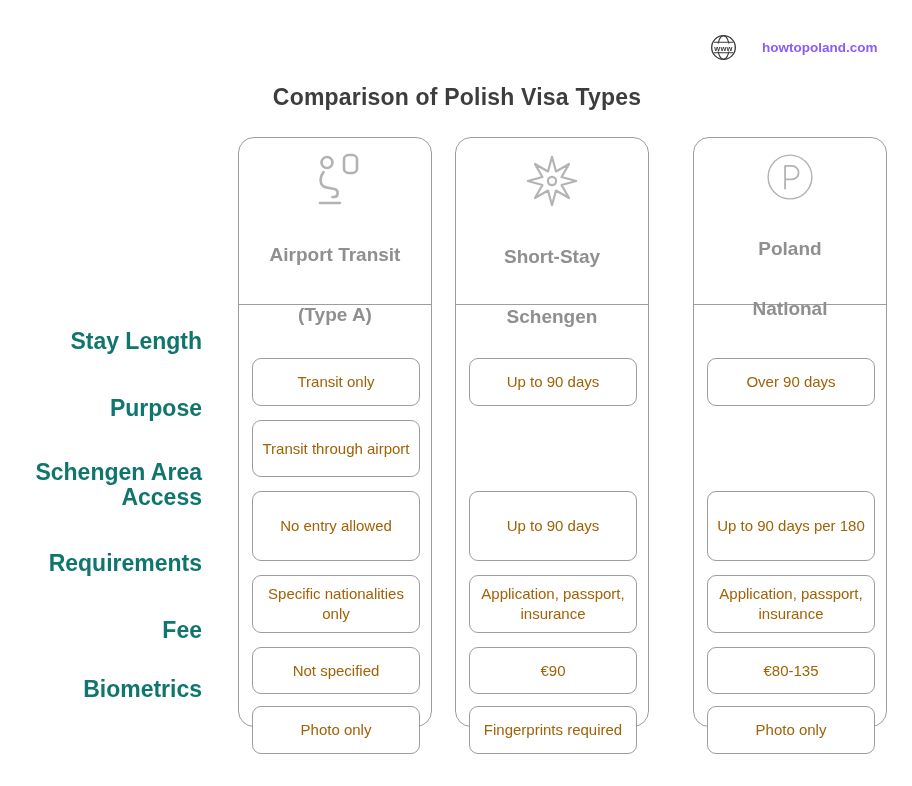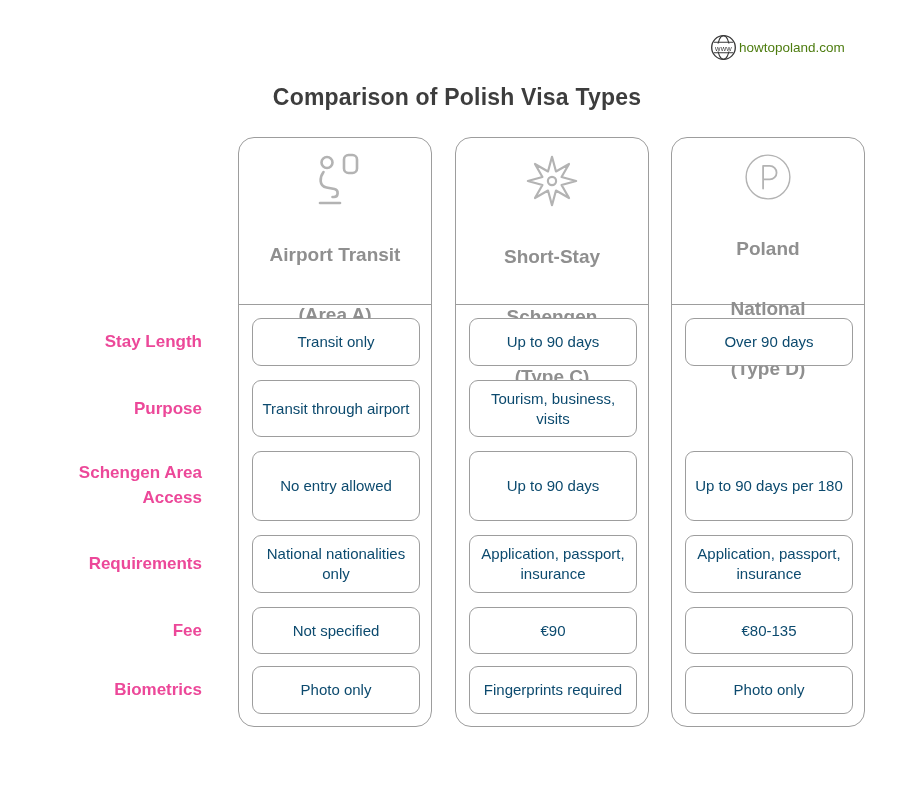--- a/index.html
+++ b/index.html
@@ -1,48 +1,48 @@
 <!DOCTYPE html>
 <html><head>
 <meta charset="utf-8">
 <style>
   html,body{margin:0;padding:0;background:#ffffff;}
   .canvas{
     position:relative;width:912px;height:786px;background:#ffffff;
     font-family:"Liberation Sans",sans-serif;overflow:hidden;
   }
   
-  .logo{position:absolute;top:34px;left:710px;display:flex;align-items:center;gap:2px;}
+  .logo{position:absolute;top:34px;left:710px;display:flex;align-items:center;gap:25px;font-weight:bold;}
   .logo svg{width:27px;height:27px;display:block;}
-  .logo-text{font-size:13.5px;color:#4d7c0f;}
+  .logo-text{font-size:13.5px;color:#8b5cf6;}
   
   .title{position:absolute;top:83px;left:0;width:100%;margin:1px;text-align:center;
     font-size:23px;font-weight:700;color:#3d3d3d;letter-spacing:.2px;}
   
   .row-label{position:absolute;right:710px;width:182px;transform:translateY(-50%);
-    text-align:right;font-weight:700;font-size:17px;line-height:25px;color:#ec4899;}
+    text-align:right;font-weight:700;font-size:23px;line-height:25px;color:#0f766e;}
   .l1{top:341px}.l2{top:408px}.l3{top:485px}.l4{top:563px}.l5{top:630px}.l6{top:689px}
   
   .col{position:absolute;top:137px;width:194px;height:590px;box-sizing:border-box;
     border:1.5px solid #9d9d9d;border-radius:16px;background:#fff;}
-  .c1{left:238px}.c2{left:455px}.c3{left:671px}
+  .c1{left:238px}.c2{left:455px}.c3{left:693px}
   .col-header{position:absolute;top:0;left:0;width:100%;height:167px;box-sizing:border-box;
     border-bottom:1.5px solid #9d9d9d;display:flex;flex-direction:column;align-items:center;}
   .col-icon{margin-top:14px;height:72px;display:flex;align-items:center;justify-content:center;}
   .icon-seat{width:56px;height:56px;}
   .icon-star{width:58px;height:58px;}
   .icon-p{width:50px;height:50px;}
   .col-title{margin-top:0;font-size:19px;font-weight:700;color:#8f8f8f;
     text-align:center;line-height:26px;}
   .col-title span{display:block;margin-top:34px;}
   
   .cell{position:absolute;left:13px;width:168px;box-sizing:border-box;
     border:1.5px solid #9d9d9d;border-radius:9px;background:#fff;
     display:flex;align-items:center;justify-content:center;text-align:center;
-    font-size:15px;line-height:20px;color:#0c4a6e;padding:17px 8px;}
+    font-size:15px;line-height:20px;color:#a16207;padding:17px 8px;margin-top:40px;}
   .r1{top:180px;height:48px}
   .r2{top:242px;height:57px}
   .r3{top:313px;height:70px}
   .r4{top:397px;height:58px}
   .r5{top:469px;height:47px}
   .r6{top:528px;height:48px}
   .stroke-icon{stroke:#b3b3b3;fill:none;stroke-linecap:round;stroke-linejoin:round;}
 </style>
 </head>
 <body>
@@ -74,47 +74,46 @@
       <div class="col-icon">
         <svg class="icon-seat stroke-icon" viewBox="0 0 56 56" stroke-width="2.6">
           <circle cx="20" cy="10.5" r="5.5"></circle>
           <rect x="37" y="3" width="13" height="18" rx="4.5"></rect>
           <path d="M16.5 20 C 12.5 25.5, 12 34, 19.5 35.5 L 27.5 37 C 32 38, 31.5 45, 27 45 L 25.5 45"></path>
           <path d="M13 51 L 33 51"></path>
         </svg>
       </div>
       <div class="col-title">
         <span>Airport Transit</span>
-        <span>(Area A)</span>
+        <span>(Type A)</span>
       </div>
     </div>
     <div class="cell r1">Transit only</div>
     <div class="cell r2">Transit through airport</div>
     <div class="cell r3">No entry allowed</div>
-    <div class="cell r4">National nationalities only</div>
+    <div class="cell r4">Specific nationalities only</div>
     <div class="cell r5">Not specified</div>
     <div class="cell r6">Photo only</div>
   </div>
 
   <div class="col c2">
     <div class="col-header">
       <div class="col-icon">
         <svg class="icon-star stroke-icon" viewBox="0 0 48 48" stroke-width="1.8">
           <polygon points="24,4 27.3,16.1 38.1,9.9 31.9,20.7 44,24 31.9,27.3 38.1,38.1 27.3,31.9 24,44 20.7,31.9 9.9,38.1 16.1,27.3 4,24 16.1,20.7 9.9,9.9 20.7,16.1"></polygon>
           <circle cx="24" cy="24" r="3.4"></circle>
         </svg>
       </div>
       <div class="col-title">
         <span>Short-Stay</span>
         <span>Schengen</span>
         <span>(Type C)</span>
       </div>
     </div>
     <div class="cell r1">Up to 90 days</div>
-    <div class="cell r2">Tourism, business, visits</div>
     <div class="cell r3">Up to 90 days</div>
     <div class="cell r4">Application, passport, insurance</div>
     <div class="cell r5">€90</div>
     <div class="cell r6">Fingerprints required</div>
   </div>
 
   <div class="col c3">
     <div class="col-header">
       <div class="col-icon">
         <svg class="icon-p stroke-icon" viewBox="0 0 56 56">

